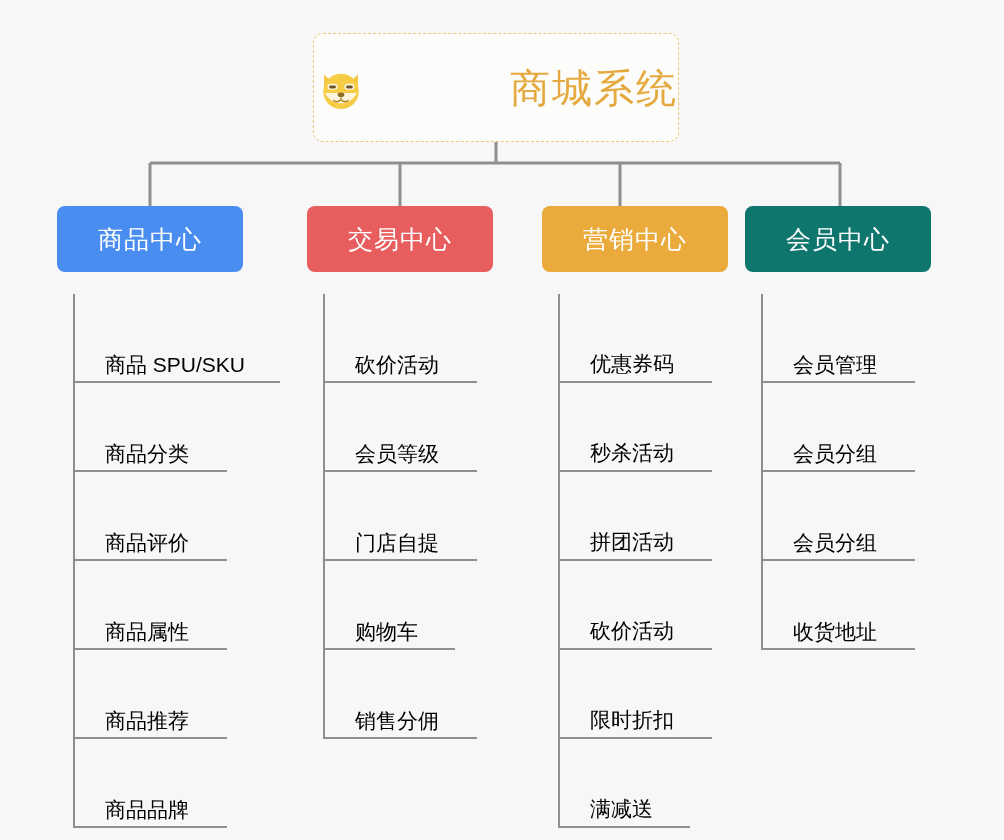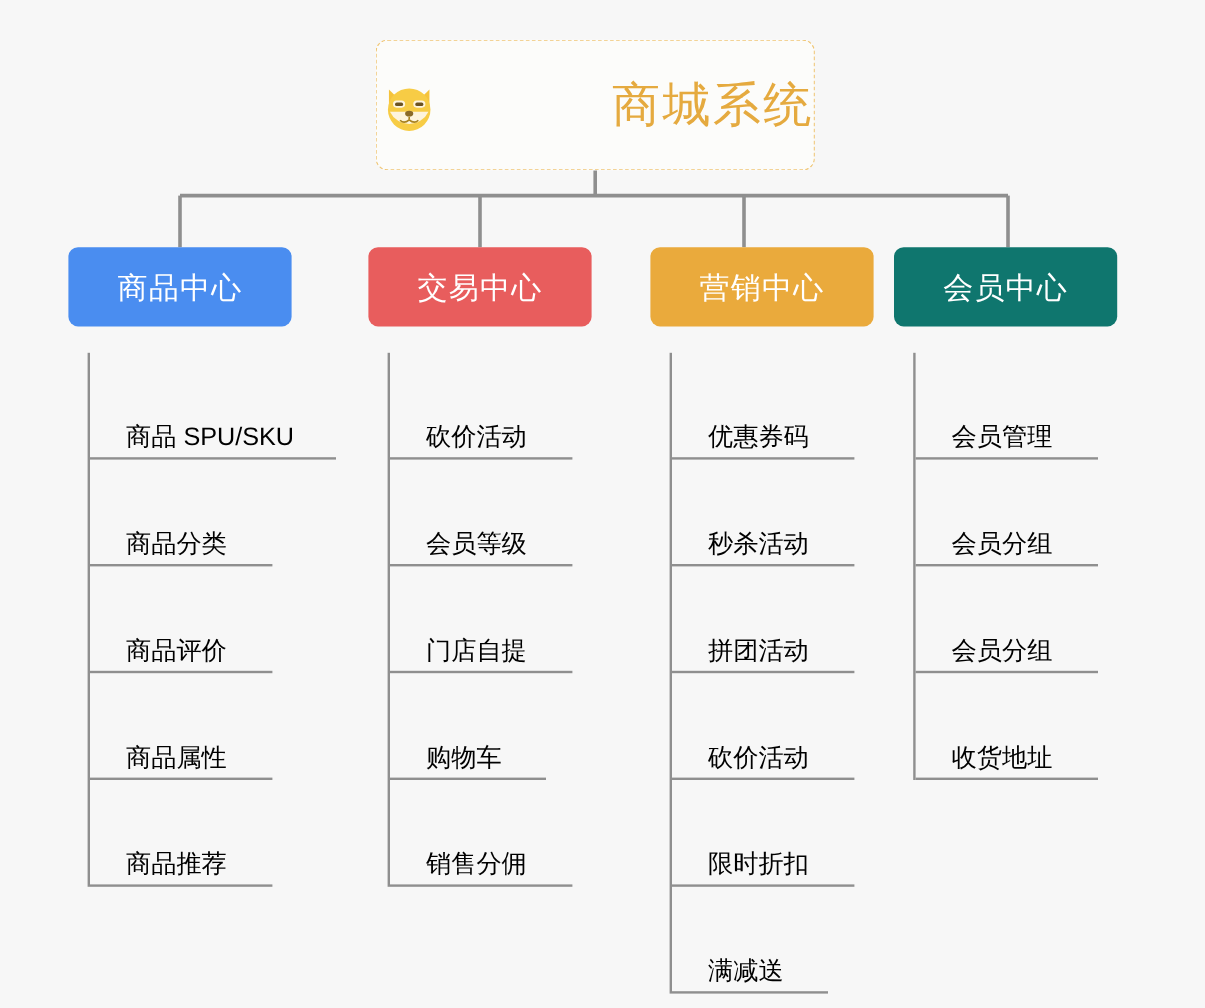--- a/index.html
+++ b/index.html
@@ -184,20 +184,24 @@
         <span class="leaf-underline" style="width:152px"></span>
       </div>
       <div class="leaf">
         <span class="leaf-label">商品属性</span>
         <span class="leaf-underline" style="width:152px"></span>
       </div>
       <div class="leaf">
         <span class="leaf-label">商品推荐</span>
         <span class="leaf-underline" style="width:152px"></span>
       </div>
+      <div class="leaf">
+        <span class="leaf-label">商品品牌</span>
+        <span class="leaf-underline" style="width:152px"></span>
+      </div>
     </div>
   </div>
 
   <div class="branch branch-1">
     <div class="branch-head" style="background:#e85d5d">
       <span>交易中心</span>
     </div>
     <div class="leaf-list">
       <div class="leaf">
         <span class="leaf-label">砍价活动</span>

